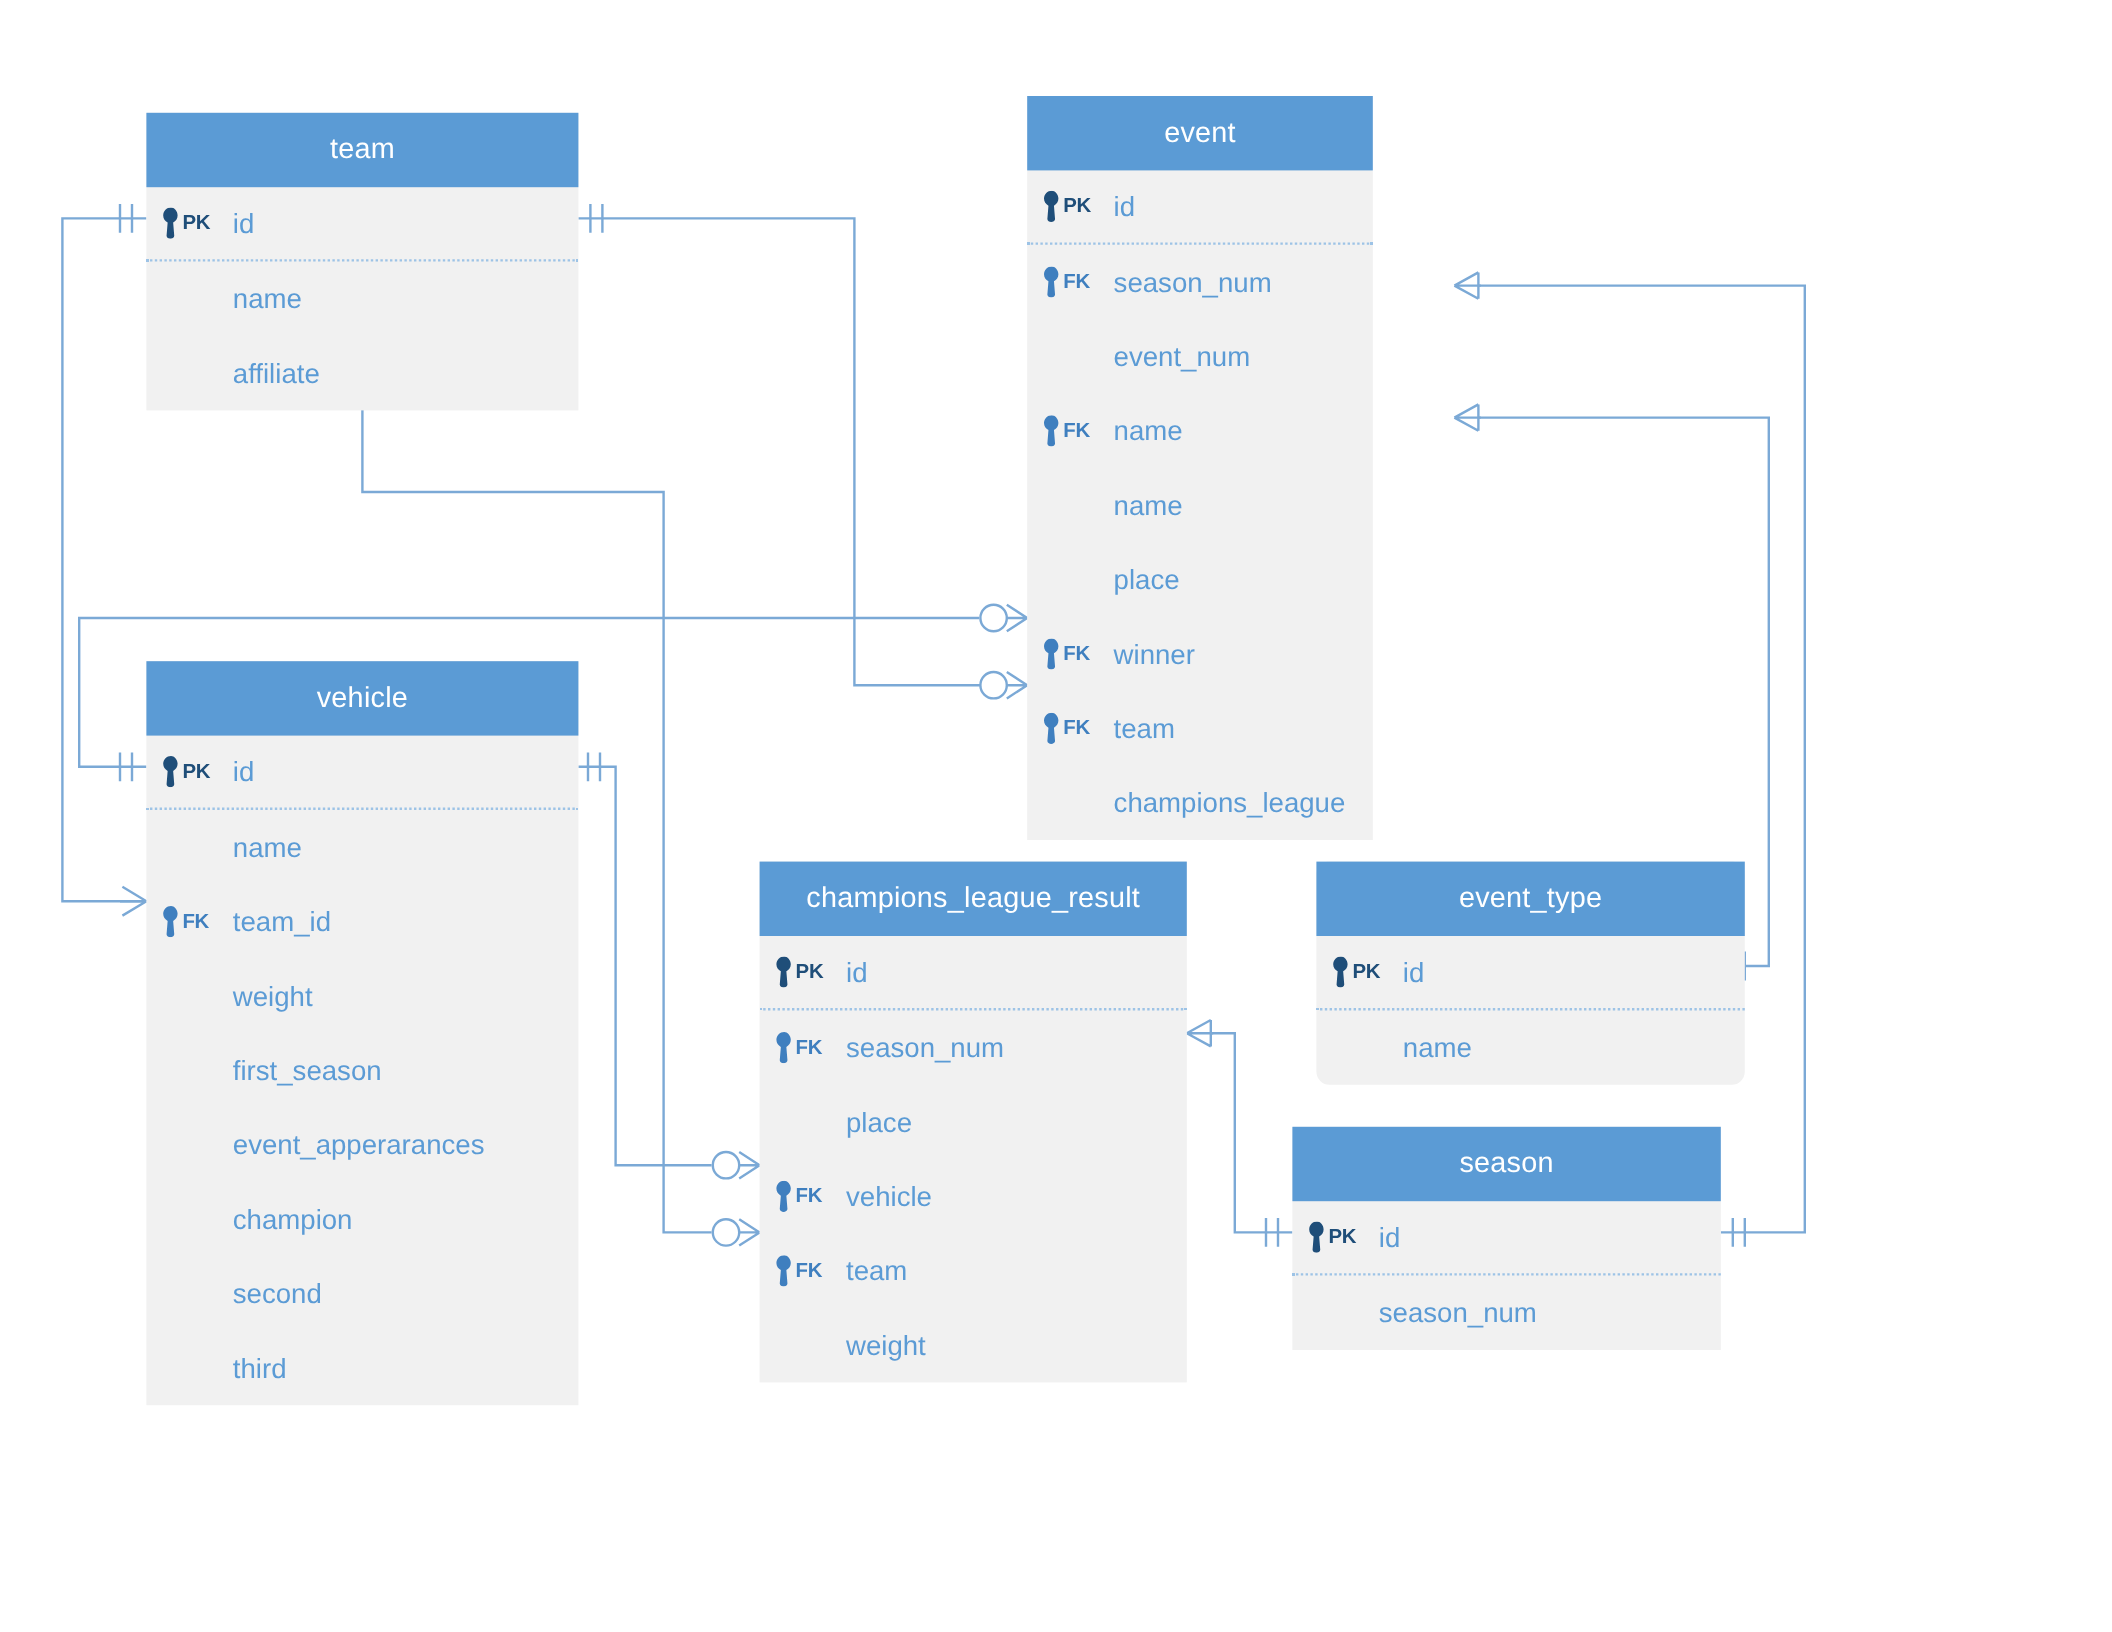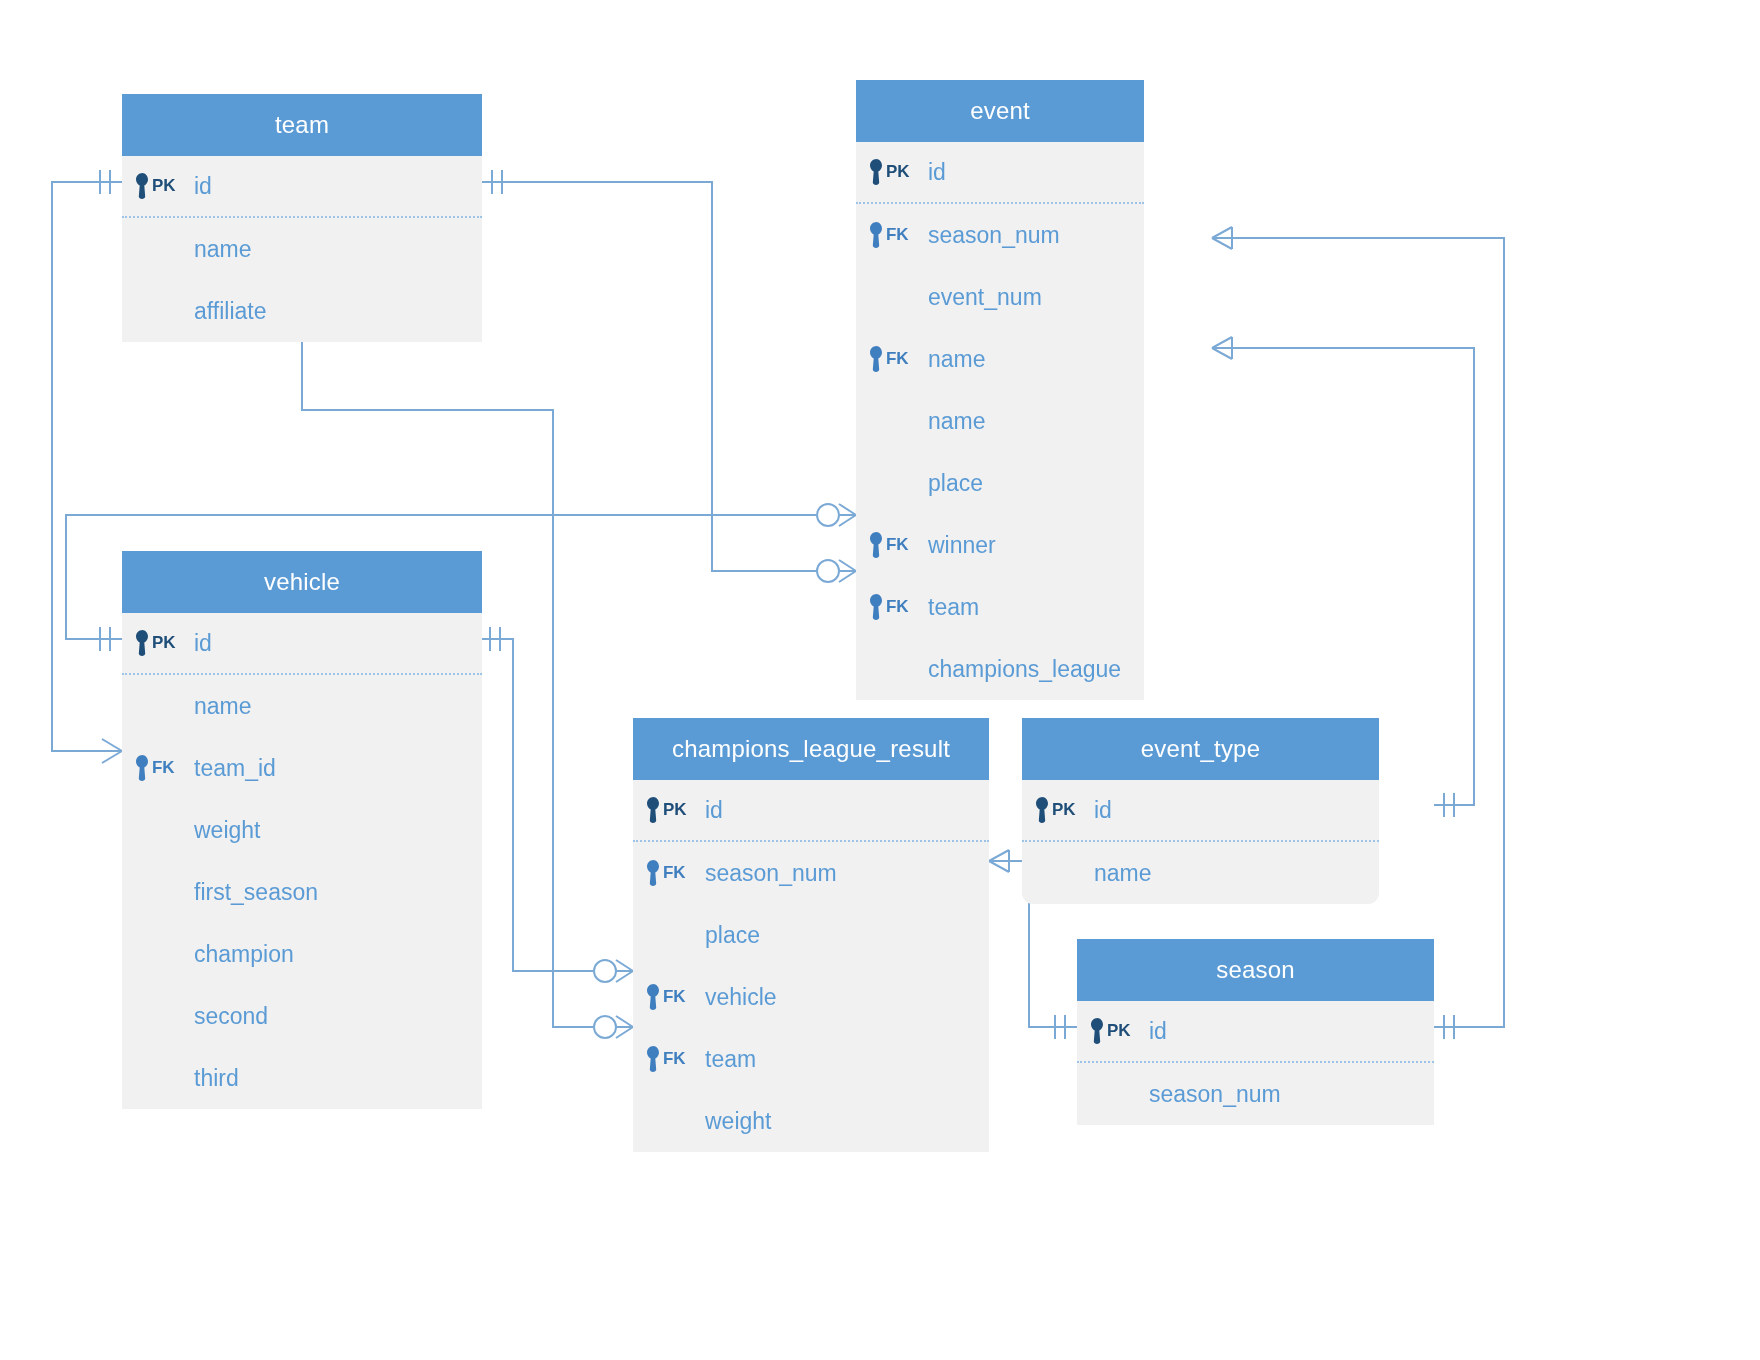--- a/index.html
+++ b/index.html
@@ -83,21 +83,21 @@
   .fieldname {
     font-size: 23px;
     color: #5b9bd5;
     white-space: nowrap;
   }
   
   #ent-team       { left: 122px; top: 94px;  width: 360px; }
   #ent-event      { left: 856px; top: 80px;  width: 288px; }
   #ent-vehicle    { left: 122px; top: 551px; width: 360px; }
   #ent-clr        { left: 633px; top: 718px; width: 356px; }
-  #ent-event-type { left: 1022px; top: 718px; width: 357px; border-radius: 11px; }
+  #ent-event-type { left: 1097px; top: 718px; width: 357px; border-radius: 11px; }
   #ent-season     { left: 1077px; top: 939px; width: 357px; }
 </style>
 </head>
 <body>
 
 <div id="canvas">
 
   <svg id="links" viewBox="0 0 1760 1360" xmlns="http://www.w3.org/2000/svg">
     <g fill="none" stroke="#7ba9d6" stroke-width="2">
 
@@ -290,20 +290,27 @@
           <svg class="keyicon empty" viewBox="0 0 17 26"></svg>
           <span class="keylabel"></span>
         </span>
         <span class="fieldname">first_season</span>
       </div>
       <div class="field-row">
         <span class="keycell">
           <svg class="keyicon empty" viewBox="0 0 17 26"></svg>
           <span class="keylabel"></span>
         </span>
+        <span class="fieldname">event_apperarances</span>
+      </div>
+      <div class="field-row">
+        <span class="keycell">
+          <svg class="keyicon empty" viewBox="0 0 17 26"></svg>
+          <span class="keylabel"></span>
+        </span>
         <span class="fieldname">champion</span>
       </div>
       <div class="field-row">
         <span class="keycell">
           <svg class="keyicon empty" viewBox="0 0 17 26"></svg>
           <span class="keylabel"></span>
         </span>
         <span class="fieldname">second</span>
       </div>
       <div class="field-row">

